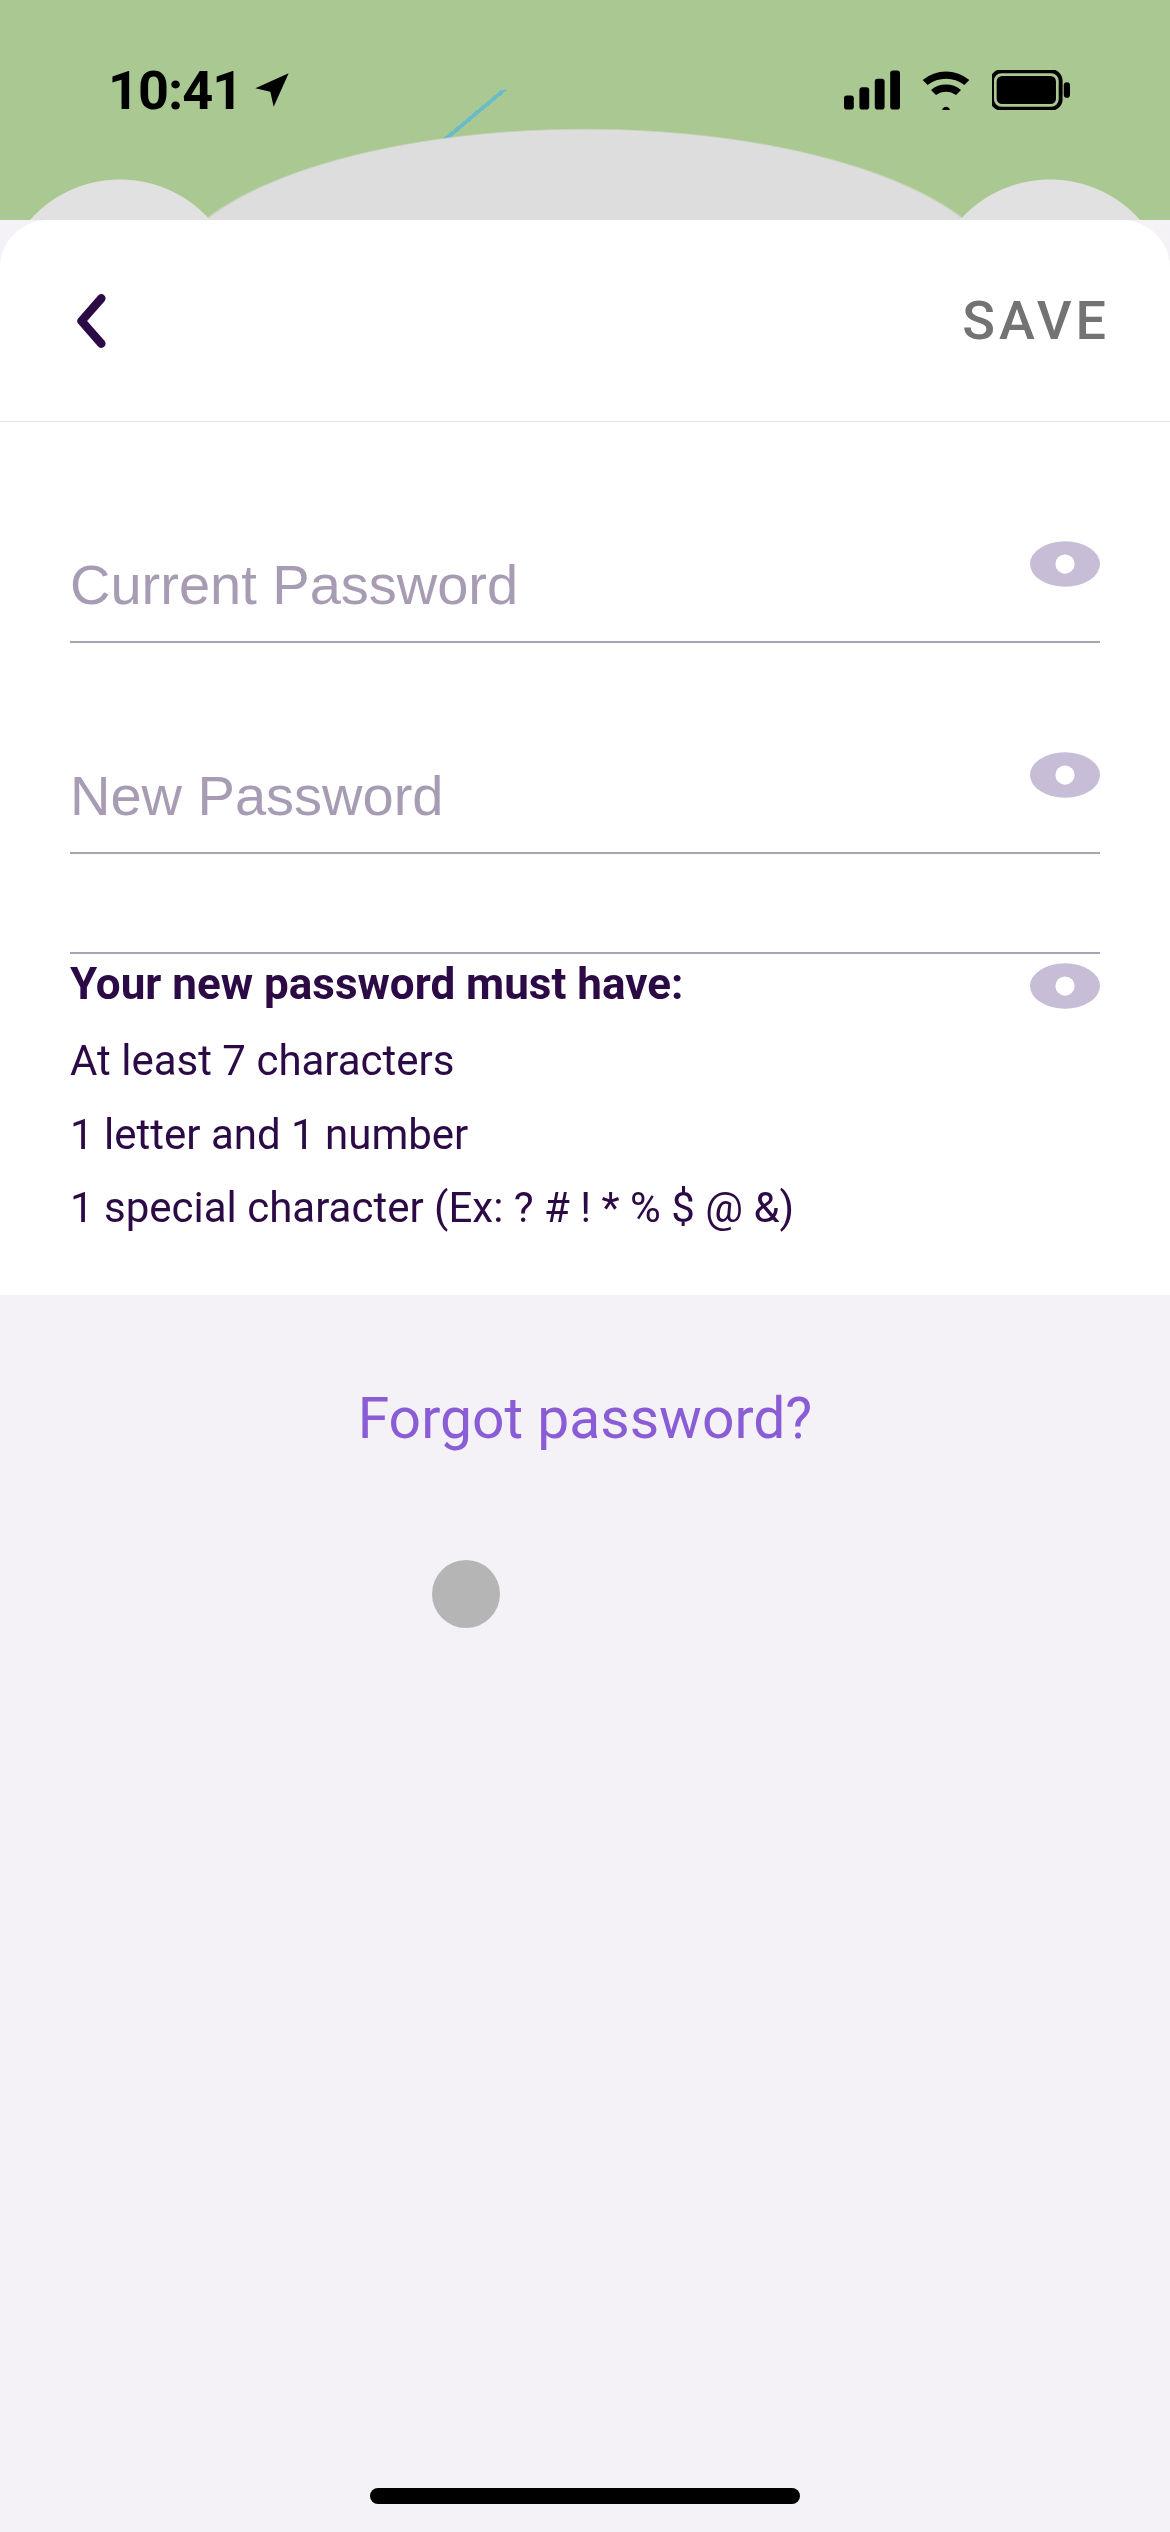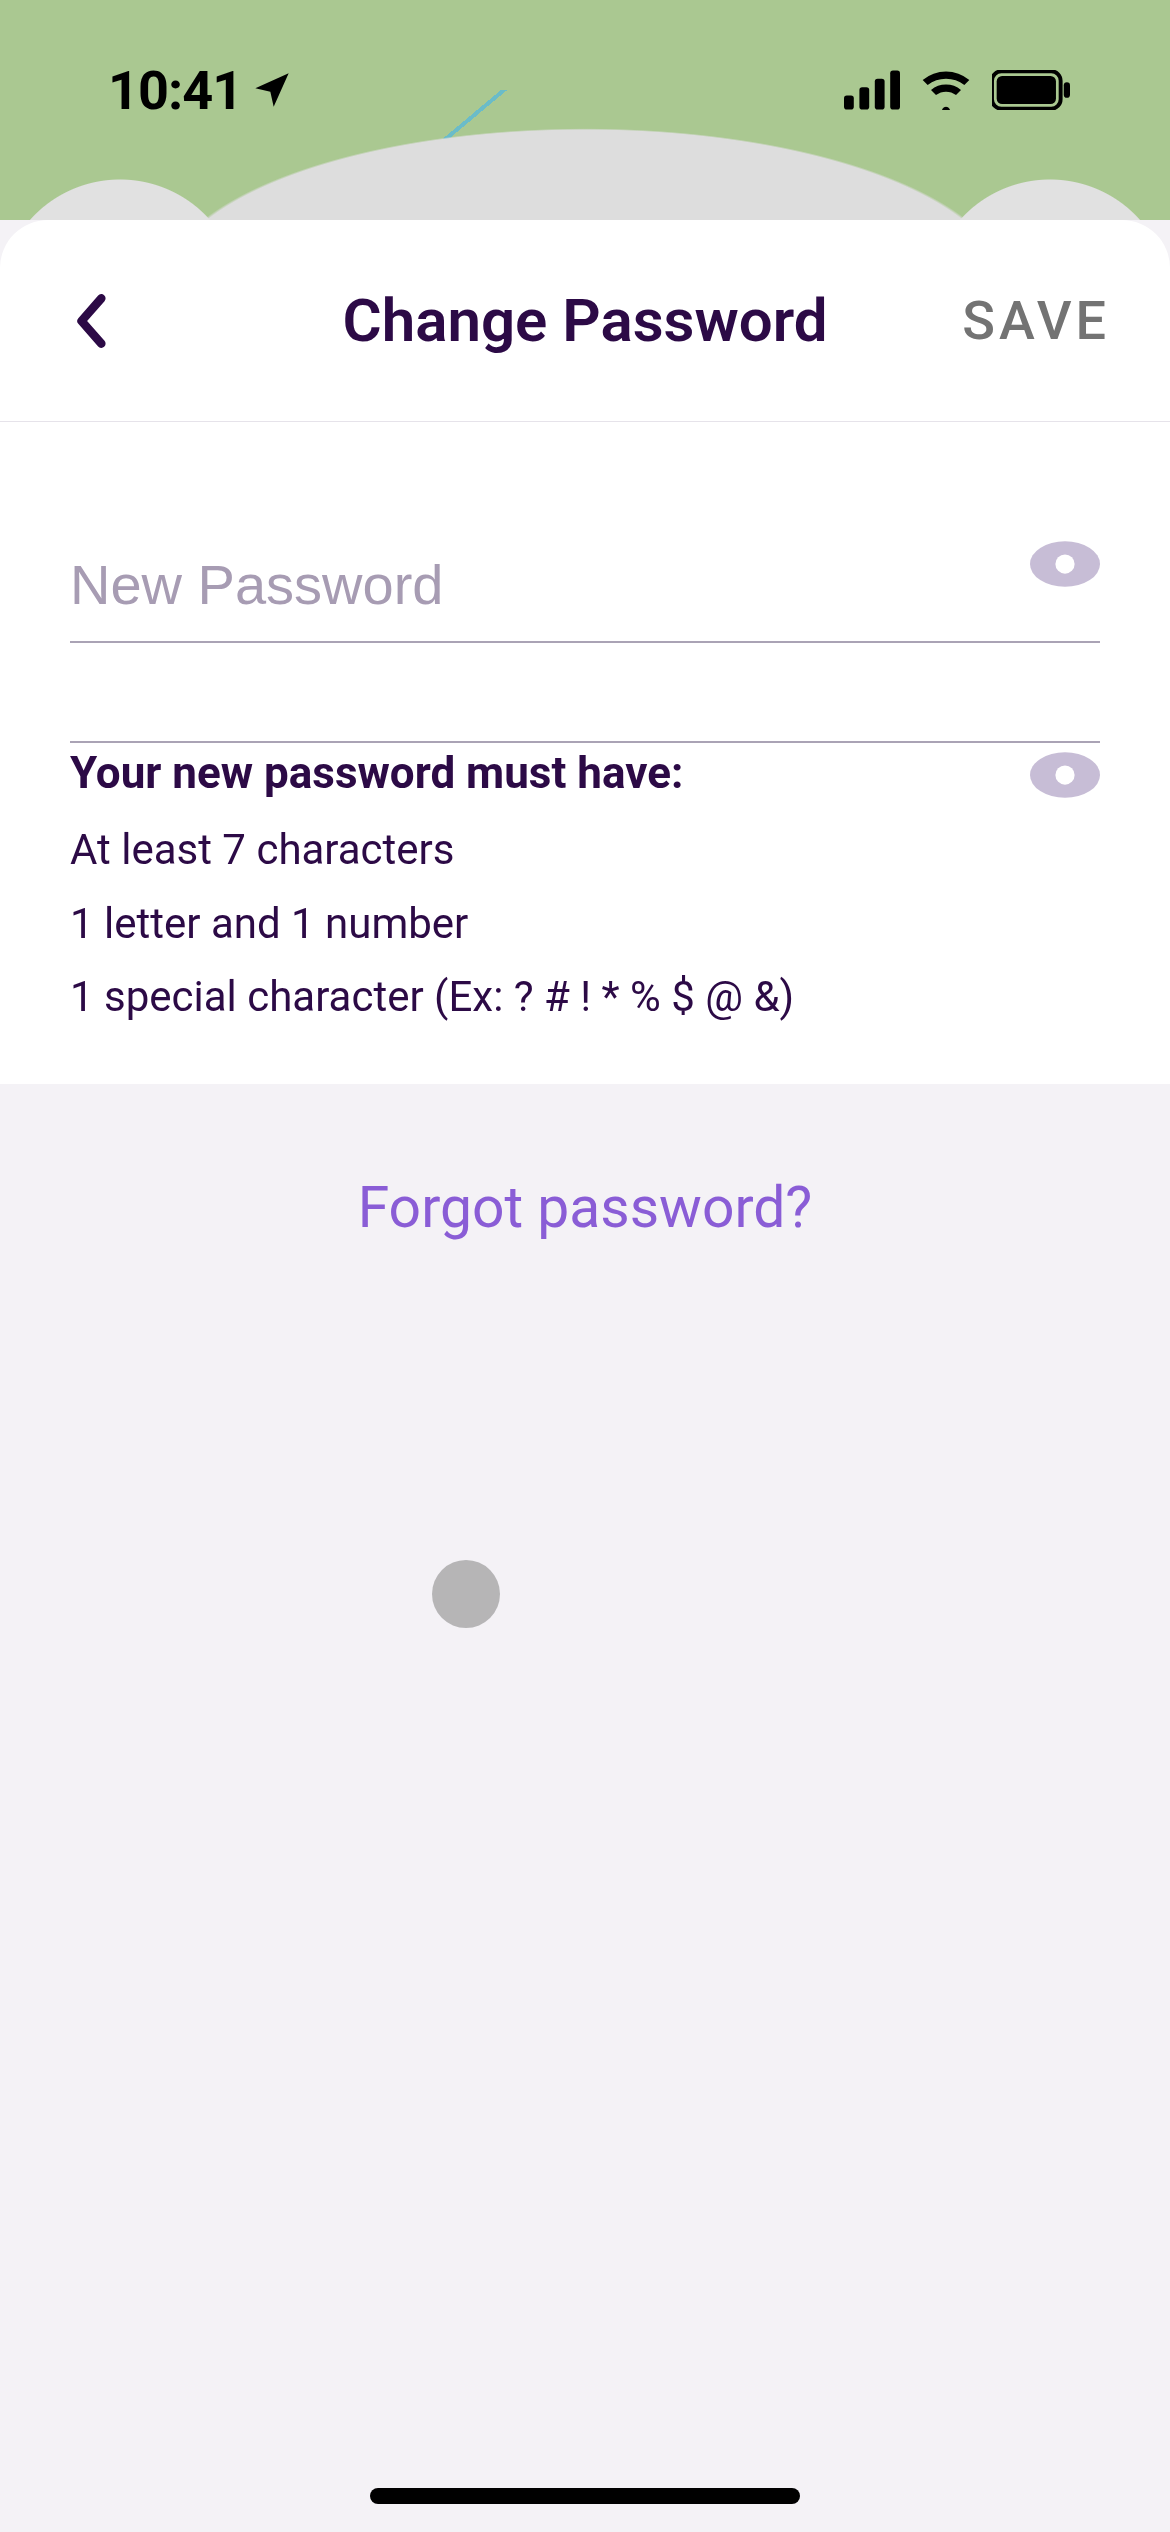--- a/index.html
+++ b/index.html
@@ -165,25 +165,34 @@
   </div>
 </div>
 
 <div class="sheet">
   <div class="nav-bar">
     <div class="back-btn">
       <svg viewBox="0 0 24 40" width="34" height="58">
         <polyline points="20,4 6,20 20,36" fill="none" stroke="#2c0a46" stroke-width="6" stroke-linecap="round" stroke-linejoin="round"></polyline>
       </svg>
     </div>
-    <div class="nav-title">Change Password</div>
     <div class="save-btn">SAVE</div>
   </div>
 
   <div class="form-area">
+    <div class="field">
+      <input type="password" placeholder="Current Password" style="">
+      <div class="underline-full"></div>
+      <div class="eye-btn">
+        <svg viewBox="0 0 40 26" width="70" height="48">
+          <ellipse cx="20" cy="13" rx="20" ry="13" fill="#c7bdd6"></ellipse>
+          <circle cx="20" cy="13" r="5.5" fill="#fff"></circle>
+        </svg>
+      </div>
+    </div>
 
     <div class="field">
       <input type="password" placeholder="New Password" style="">
       <div class="underline-full"></div>
       <div class="eye-btn">
         <svg viewBox="0 0 40 26" width="70" height="48">
           <ellipse cx="20" cy="13" rx="20" ry="13" fill="#c7bdd6"></ellipse>
           <circle cx="20" cy="13" r="5.5" fill="#fff"></circle>
         </svg>
       </div>

